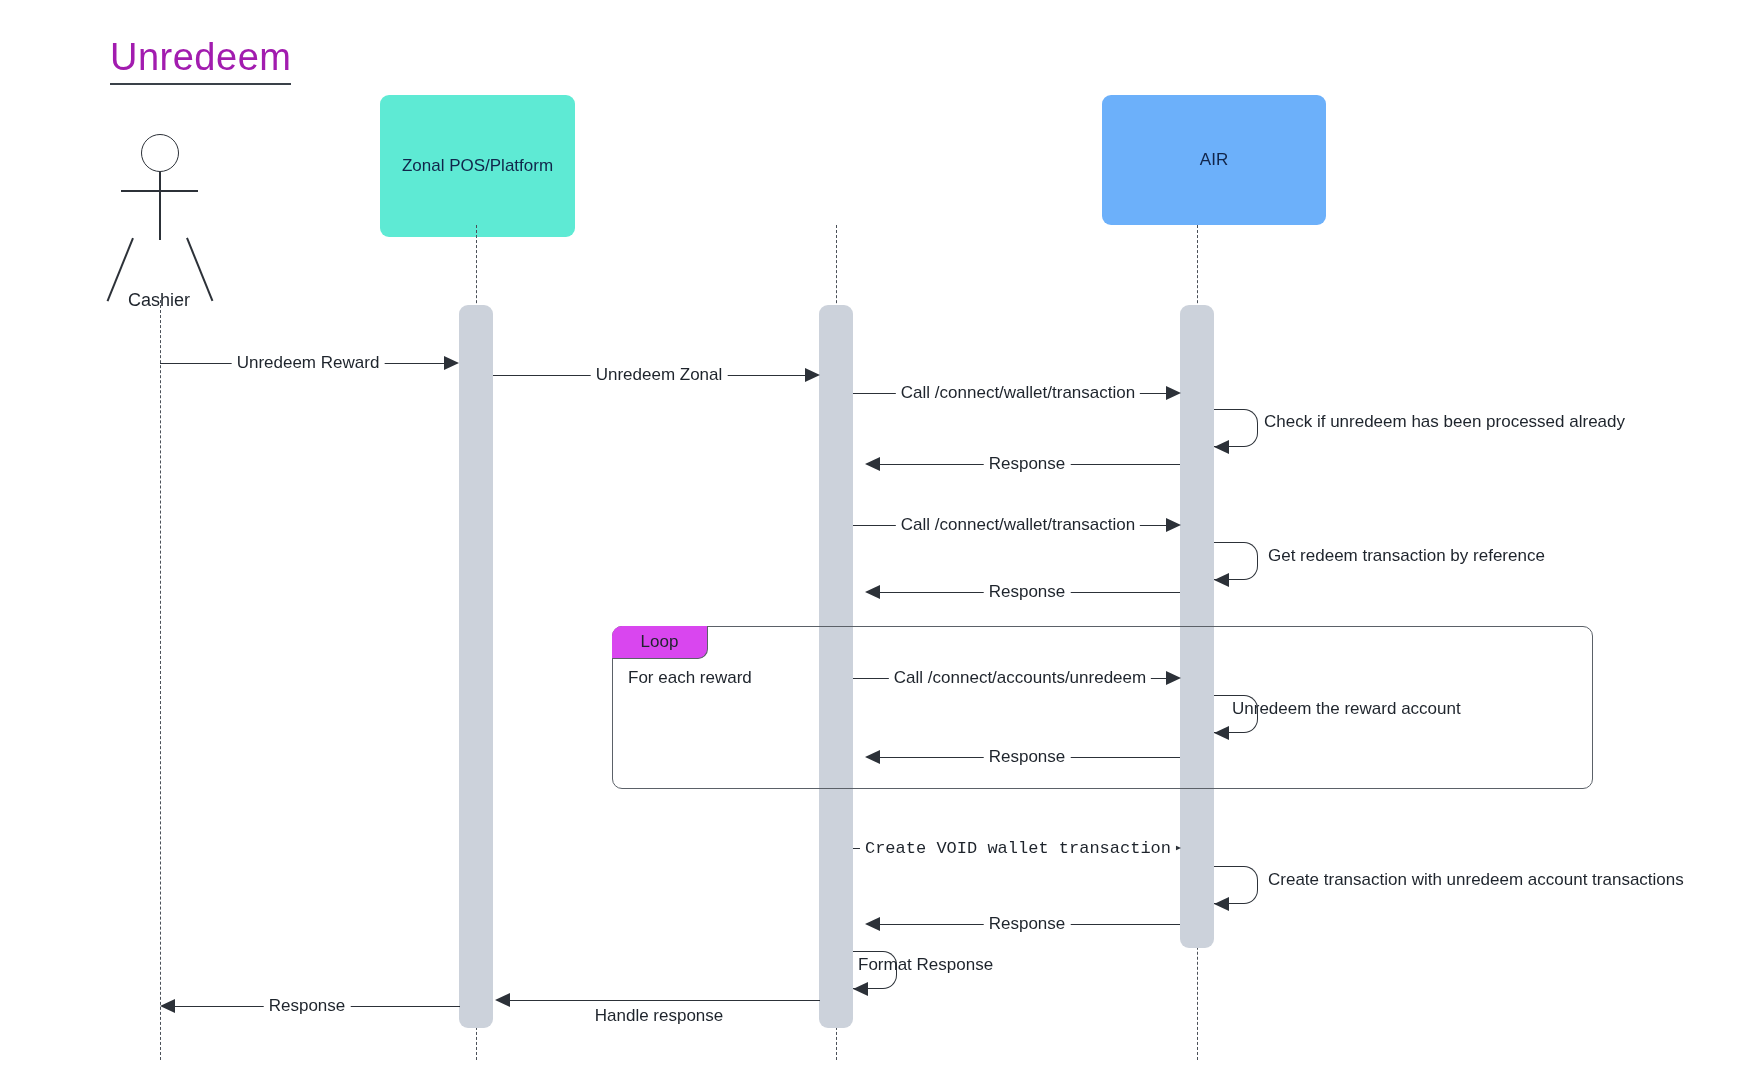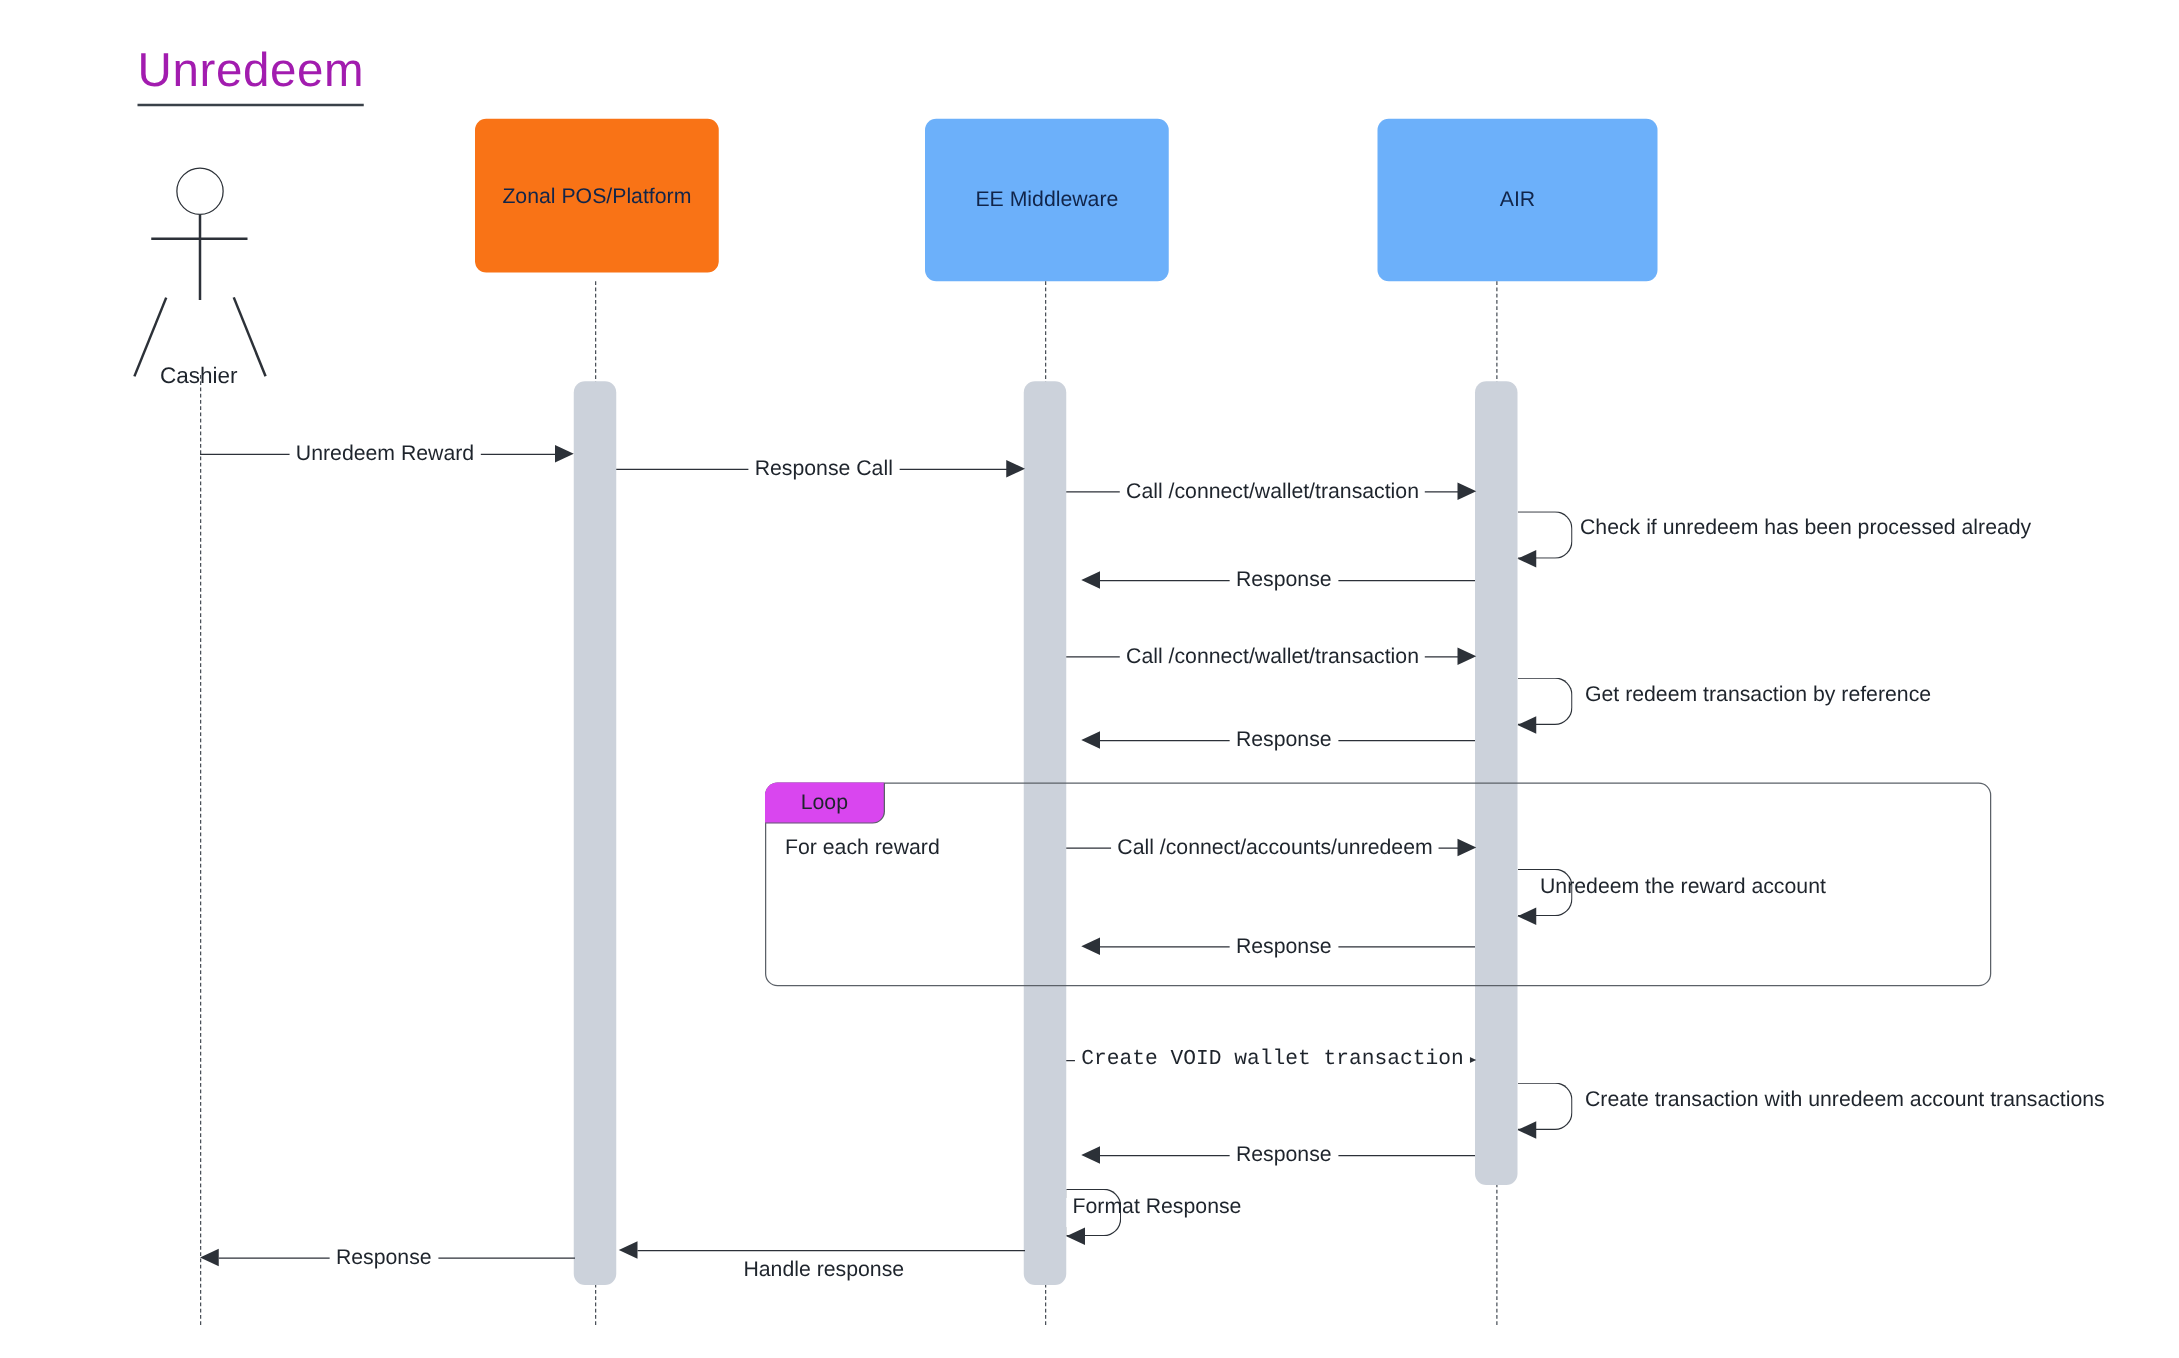--- a/index.html
+++ b/index.html
@@ -165,25 +165,22 @@
 
   <div class="actor">
     <div class="actor-head" style="left:141px; top:134px;"></div>
     <div class="actor-line" style="left:159px; top:172px; width:1.6px; height:68px;"></div>
     <div class="actor-line" style="left:121px; top:190px; width:77px; height:1.6px;"></div>
     <div class="actor-line" style="left:132px; top:238px; width:1.6px; height:68px; transform:rotate(22deg); transform-origin:top center;"></div>
     <div class="actor-line" style="left:186px; top:238px; width:1.6px; height:68px; transform:rotate(-22deg); transform-origin:top center;"></div>
     <div class="actor-label" style="left:128px; top:290px;">Cashier</div>
   </div>
 
-  <div class="participant" style="left:380px; top:95px; width:195px; height:123px; background:#f97316;">
+  <div class="participant" style="left:380px; top:95px; width:195px; height:142px; background:#5eead4;">
     <span>Zonal POS/Platform</span>
-  </div>
-  <div class="participant" style="left:740px; top:95px; width:195px; height:130px; background:#6cb0fa;">
-    <span>EE Middleware</span>
   </div>
   <div class="participant" style="left:1102px; top:95px; width:224px; height:130px; background:#6cb0fa;">
     <span>AIR</span>
   </div>
 
   <div class="lifeline" style="left:160px; top:300px; height:760px;"></div>
   <div class="lifeline" style="left:476px; top:225px; height:835px;"></div>
   <div class="lifeline" style="left:836px; top:225px; height:835px;"></div>
   <div class="lifeline" style="left:1197px; top:225px; height:835px;"></div>
 
@@ -198,21 +195,21 @@
   <div class="fragment-guard" style="left:628px; top:668px;">
     <span>For each reward</span>
   </div>
 
   <div class="msg" style="left:160px; top:363px; width:290px;"></div>
   <div class="arrowhead right" style="left:444px; top:356px;"></div>
   <div class="msg-label" style="left:308px; top:363px;">Unredeem Reward</div>
 
   <div class="msg" style="left:493px; top:375px; width:318px;"></div>
   <div class="arrowhead right" style="left:805px; top:368px;"></div>
-  <div class="msg-label" style="left:659px; top:375px;">Response Call</div>
+  <div class="msg-label" style="left:659px; top:375px;">Unredeem Zonal</div>
 
   <div class="msg" style="left:853px; top:393px; width:320px;"></div>
   <div class="arrowhead right" style="left:1166px; top:386px;"></div>
   <div class="msg-label" style="left:1018px; top:393px;">Call /connect/wallet/transaction</div>
 
   <div class="selfmsg" style="left:1214px; top:409px; width:44px; height:38px;"></div>
   <div class="arrowhead left" style="left:1214px; top:440px;"></div>
   <div class="selfmsg-label" style="left:1264px; top:422px;">Check if unredeem has been processed already</div>
 
   <div class="msg" style="left:880px; top:464px; width:300px;"></div>

